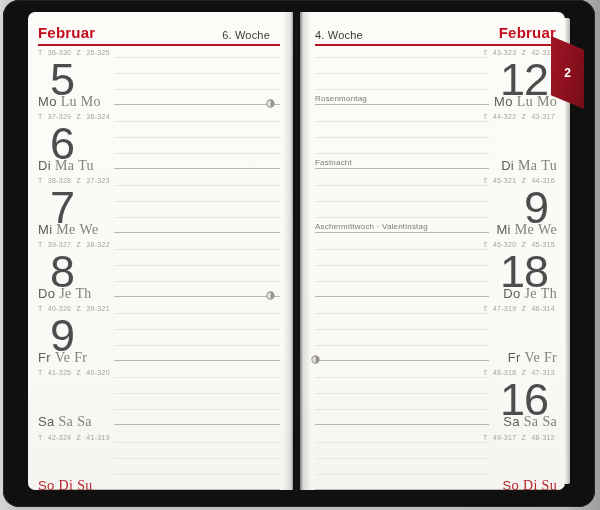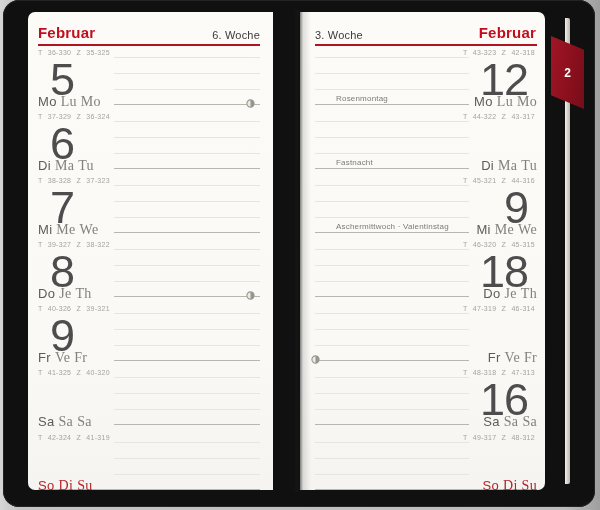--- a/index.html
+++ b/index.html
@@ -1,46 +1,46 @@
 <!DOCTYPE html>
 <html><head>
 <meta charset="utf-8">
 <style>
   html,body{margin:0;padding:0;}
   .stage{position:relative;width:600px;height:510px;background:linear-gradient(90deg,#d6d6d6 0,#c4c4c4 3%,#bcbcbc 94%,#9f9f9f 100%);overflow:hidden;font-family:"Liberation Sans","DejaVu Sans",sans-serif;}
   .cover{position:absolute;left:3px;top:0;right:5px;bottom:3px;background:#101010;border-radius:16px;box-shadow:inset 0 0 0 1px #232323;}
-  .page{position:absolute;top:12px;width:245px;height:478px;background:linear-gradient(180deg,#fcfbf8 0%,#faf9f6 70%,#f5f4f0 100%);text-align:right;}
+  .page{position:absolute;top:12px;width:265px;height:478px;background:linear-gradient(180deg,#fcfbf8 0%,#faf9f6 70%,#f5f4f0 100%);text-align:right;}
   .page.left{left:28px;border-radius:7px 0 0 7px;}
   .page.right{left:300px;border-radius:0 7px 7px 0;}
   .stack{position:absolute;left:565px;top:18px;width:5px;height:466px;background:linear-gradient(90deg,#f1efe9,#b9b6af);border-radius:0 2px 2px 0;}
   .content{position:absolute;left:10px;right:13px;top:8px;bottom:0;}
   .page.right .content{left:15px;right:8px;}
   .hdr{position:relative;height:24px;border-bottom:2px solid #b11320;}
   .month{position:absolute;bottom:3px;font-size:15px;font-weight:bold;color:#c30d1e;letter-spacing:.2px;}
   .week{position:absolute;bottom:3px;font-size:11px;color:#3b3b3b;letter-spacing:.2px;}
-  .page.left .month{left:0;} .page.left .week{right:0;}
+  .page.left .month{left:0;} .page.left .week{right:10px;}
   .page.right .week{left:0;} .page.right .month{right:1px;}
   .days{position:relative;margin-top:2px;}
   .day{position:relative;height:64.1px;}
   .rule{position:absolute;height:1px;background:#e7e5e0;}
   .page.left .rule{left:76px;right:0;}
   .page.right .rule{left:0;right:68px;}
   .r1{top:9px}.r2{top:25px}.r3{top:41px}
   .r4{top:56px;background:#b9b6b0;}
   .day:last-child .r4{left:0;right:0;}
   .tz{position:absolute;top:1px;font-size:7px;color:#a7a39c;letter-spacing:.3px;word-spacing:3px;white-space:nowrap;}
   .page.left .tz{left:0;} .page.right .tz{right:2px;}
   .num{position:absolute;top:9px;font-size:45px;line-height:45px;font-weight:300;color:#4d4d4d;letter-spacing:-1px;}
   .page.left .num{left:12px;} .page.right .num{right:9px;}
   .wd{position:absolute;top:43.5px;white-space:nowrap;color:#5d5c57;}
   .page.left .wd{left:0;} .page.right .wd{right:0;}
   .wd b{font-size:13px;font-weight:400;letter-spacing:.3px;}
   .wd i{font-style:normal;font-size:14px;color:#84817a;margin-left:4px;letter-spacing:.3px;font-family:Liberation Serif, serif;}
   .day.sun .num,.day.sun .wd b,.day.sun .wd i{color:#b5262c;}
-  .note{position:absolute;left:0;top:46px;font-size:8px;color:#7e7b74;letter-spacing:.2px;white-space:nowrap;margin-left:21px;}
+  .note{position:absolute;left:0;top:46px;font-size:8px;color:#7e7b74;letter-spacing:.2px;white-space:nowrap;}
   .moon{position:absolute;top:51px;line-height:0;}
   .page.left .moon{right:5px;} .page.right .moon{left:-4px;}
   .spine{position:absolute;left:283px;top:10px;width:28px;height:482px;pointer-events:none;background:linear-gradient(90deg,rgba(17,17,17,0) 0%,rgba(17,17,17,.12) 28%,rgba(17,17,17,.55) 40%,#141414 47%,#141414 53%,rgba(17,17,17,.55) 60%,rgba(17,17,17,.12) 72%,rgba(17,17,17,0) 100%);}
   .tab{position:absolute;left:551px;top:36px;width:33px;height:73px;z-index:5;clip-path:polygon(0 0,100% 19%,100% 100%,0 81%);background:linear-gradient(100deg,#a01626,#8a0f1d 60%,#740e19);display:flex;align-items:center;justify-content:center;}
   .tab span{color:#fff;font-size:12px;font-weight:bold;}
 </style>
 </head>
 <body>
 
 <div class="stage">
@@ -130,21 +130,21 @@
           <span class="wd"><b>So</b><i>Di</i><i>Su</i></span>
         </div>
 
       </div>
     </div>
   </div>
 
   <div class="page right">
     <div class="content">
       <div class="hdr">
-        <span class="week">3. Woche</span>
+        <span class="week">4. Woche</span>
         <span class="month">Februar</span>
       </div>
       <div class="days">
 
         <div class="day">
           <span class="tz">T 43-323 Z 42-318</span>
           <span class="rule r1"></span>
             <span class="rule r2"></span>
             <span class="rule r3"></span>
             <span class="rule r4"></span>

